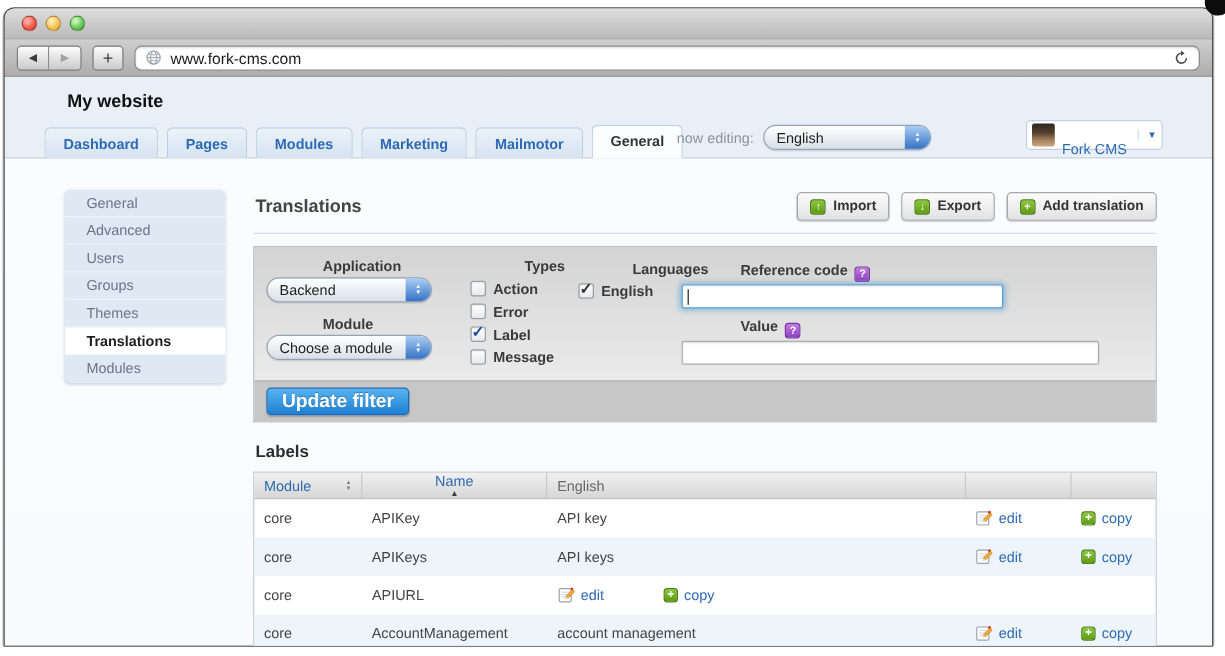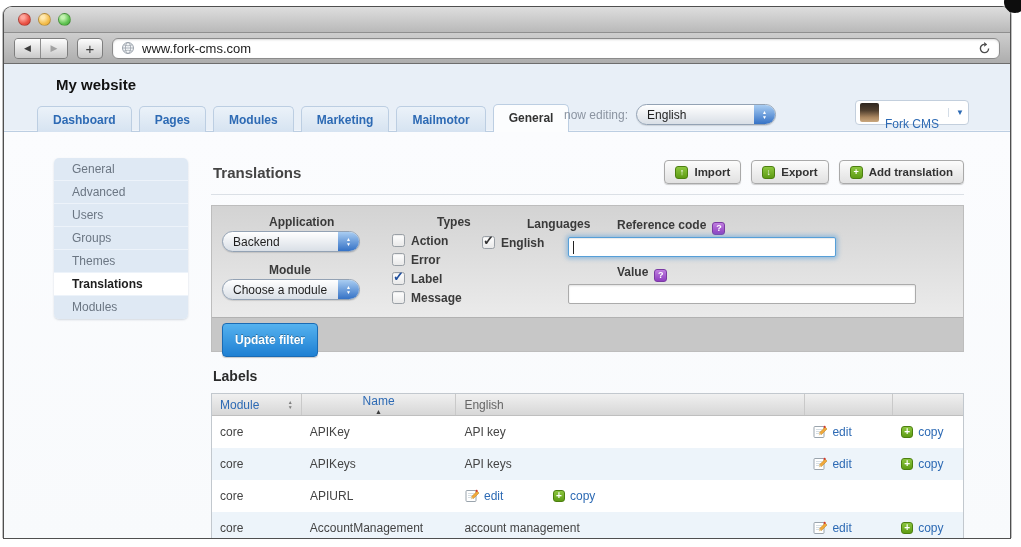--- a/index.html
+++ b/index.html
@@ -105,22 +105,22 @@
                 margin-left: 6px; border-radius: 3px; border: 1px solid #7b3aa3;
                 background: linear-gradient(180deg,#c07ee0,#8f3fc0); color: #fff;
                 font-size: 9px; font-weight: bold; vertical-align: -2px; cursor: pointer; }
   .text-input { position: absolute; height: 20px; background: #fff; border: 1px solid #ababab;
                 border-radius: 2px; font-size: 12px; padding: 0 5px; color: #222;
                 box-shadow: inset 0 1px 2px rgba(0,0,0,.12); font-family: "Liberation Sans", sans-serif; }
   .text-input.focused { border: 1px solid #569fd8; box-shadow: 0 0 4px 2px rgba(95,162,216,.55), inset 0 1px 1px rgba(0,0,0,.08); }
   .caret { position: absolute; left: 4px; top: 3px; width: 1px; height: 13px; background: #222; }
   .filter-footer { position: absolute; left: 0; right: 0; bottom: 0; height: 34px;
                    background: #c7c7c7; border-top: 1px solid #b2b2b2; }
-  .primary-btn { position: absolute; left: 10px; top: 5px; height: 34px; padding: 0 12px;
-                 border: 1px solid #1a6bb4; border-radius: 4px; color: #fff; font-size: 12px; font-weight: bold;
+  .primary-btn { position: absolute; left: 10px; top: 5px; height: 23px; padding: 0 12px;
+                 border: 1px solid #1a6bb4; border-radius: 4px; color: #fff; font-size: 16px; font-weight: bold;
                  background: linear-gradient(180deg,#55b2ef,#1f80d3); text-shadow: 0 -1px 0 rgba(0,0,0,.3);
                  box-shadow: 0 1px 1px rgba(0,0,0,.2); cursor: pointer; font-family: "Liberation Sans", sans-serif; }
 
   
   .labels-h { position: absolute; left: 2px; top: 304px; font-size: 14px; font-weight: bold; color: #2b2b2b; }
   .dtable { position: absolute; left: 0; right: 0; top: 329px; border: 1px solid #c2c8ce; background: #fff; }
   .thead { display: flex; height: 22px; background: linear-gradient(180deg,#f0f0f0,#d7d7d7);
            border-bottom: 1px solid #bfbfbf; }
   .th { display: flex; align-items: center; padding: 0 8px; font-size: 12px; border-right: 1px solid #c9c9c9; }
   .th:last-child { border-right: none; }

